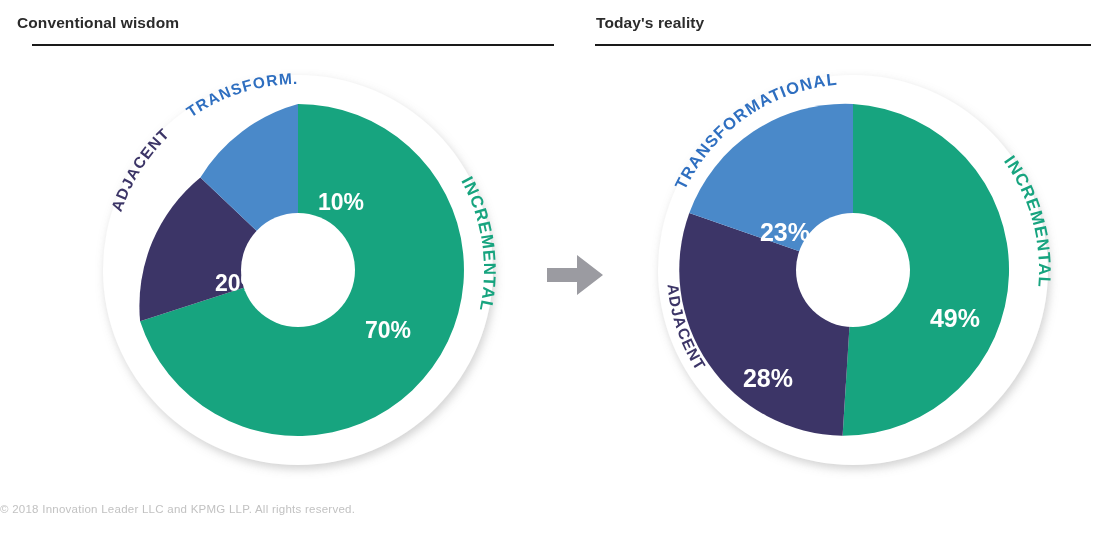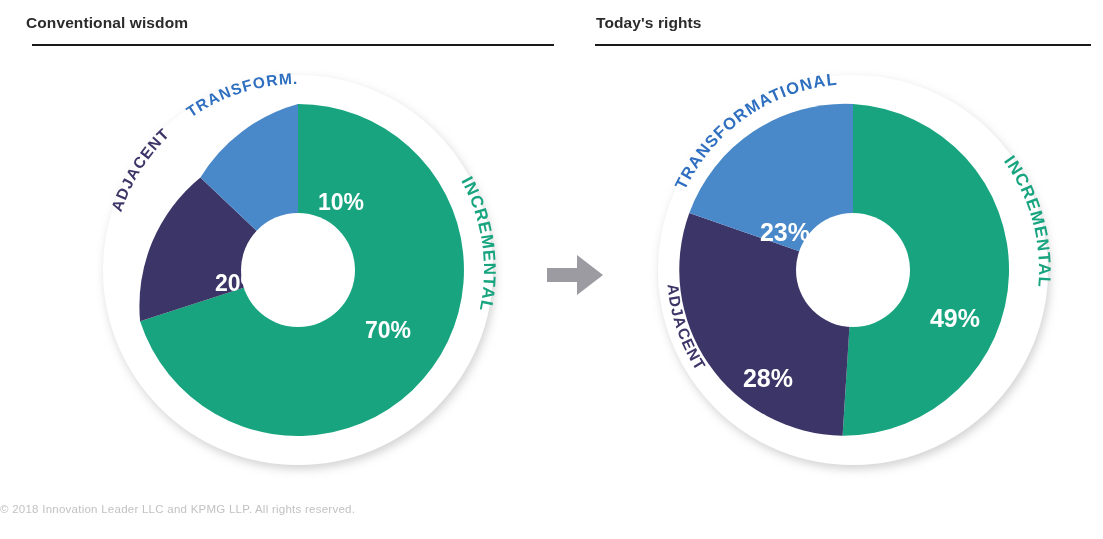--- a/index.html
+++ b/index.html
@@ -17,21 +17,21 @@
   }
 
   .panel-title {
     position: absolute;
     font-size: 15.5px;
     font-weight: 700;
     color: #2b2b2b;
     letter-spacing: 0.1px;
     white-space: nowrap;
   }
-  #title-left  { left: 26px;  top: 14px; }
+  #title-left  { left: 17px;  top: 14px; }
   #title-right { left: 596px; top: 14px; }
 
   .rule {
     position: absolute;
     height: 2px;
     background: #1a1a1a;
     top: 44px;
   }
   #rule-left  { left: 32px;  width: 522px; }
   #rule-right { left: 595px; width: 496px; }
@@ -81,21 +81,21 @@
     letter-spacing: 0.25px;
     font-weight: 400;
   }
 </style>
 </head>
 <body>
 
 <div class="panel-title" id="title-left">Conventional wisdom</div>
 <div class="rule" id="rule-left"></div>
 
-<div class="panel-title" id="title-right">Today's rights</div>
+<div class="panel-title" id="title-right">Today's reality</div>
 <div class="rule" id="rule-right"></div>
 
 <div class="chart-wrap" id="chart-left">
   <svg viewBox="0 0 420 420" xmlns="http://www.w3.org/2000/svg">
     <defs>
       <filter id="softshadowL" x="-20%" y="-20%" width="140%" height="140%">
         <feDropShadow dx="2" dy="4" stdDeviation="5" flood-color="#9a9a9a" flood-opacity="0.45"></feDropShadow>
       </filter>
 
       <path id="L-arc-incremental" d="M 210,210 m 0,-186 a 186,186 0 0 1 0,372" fill="none"></path>

